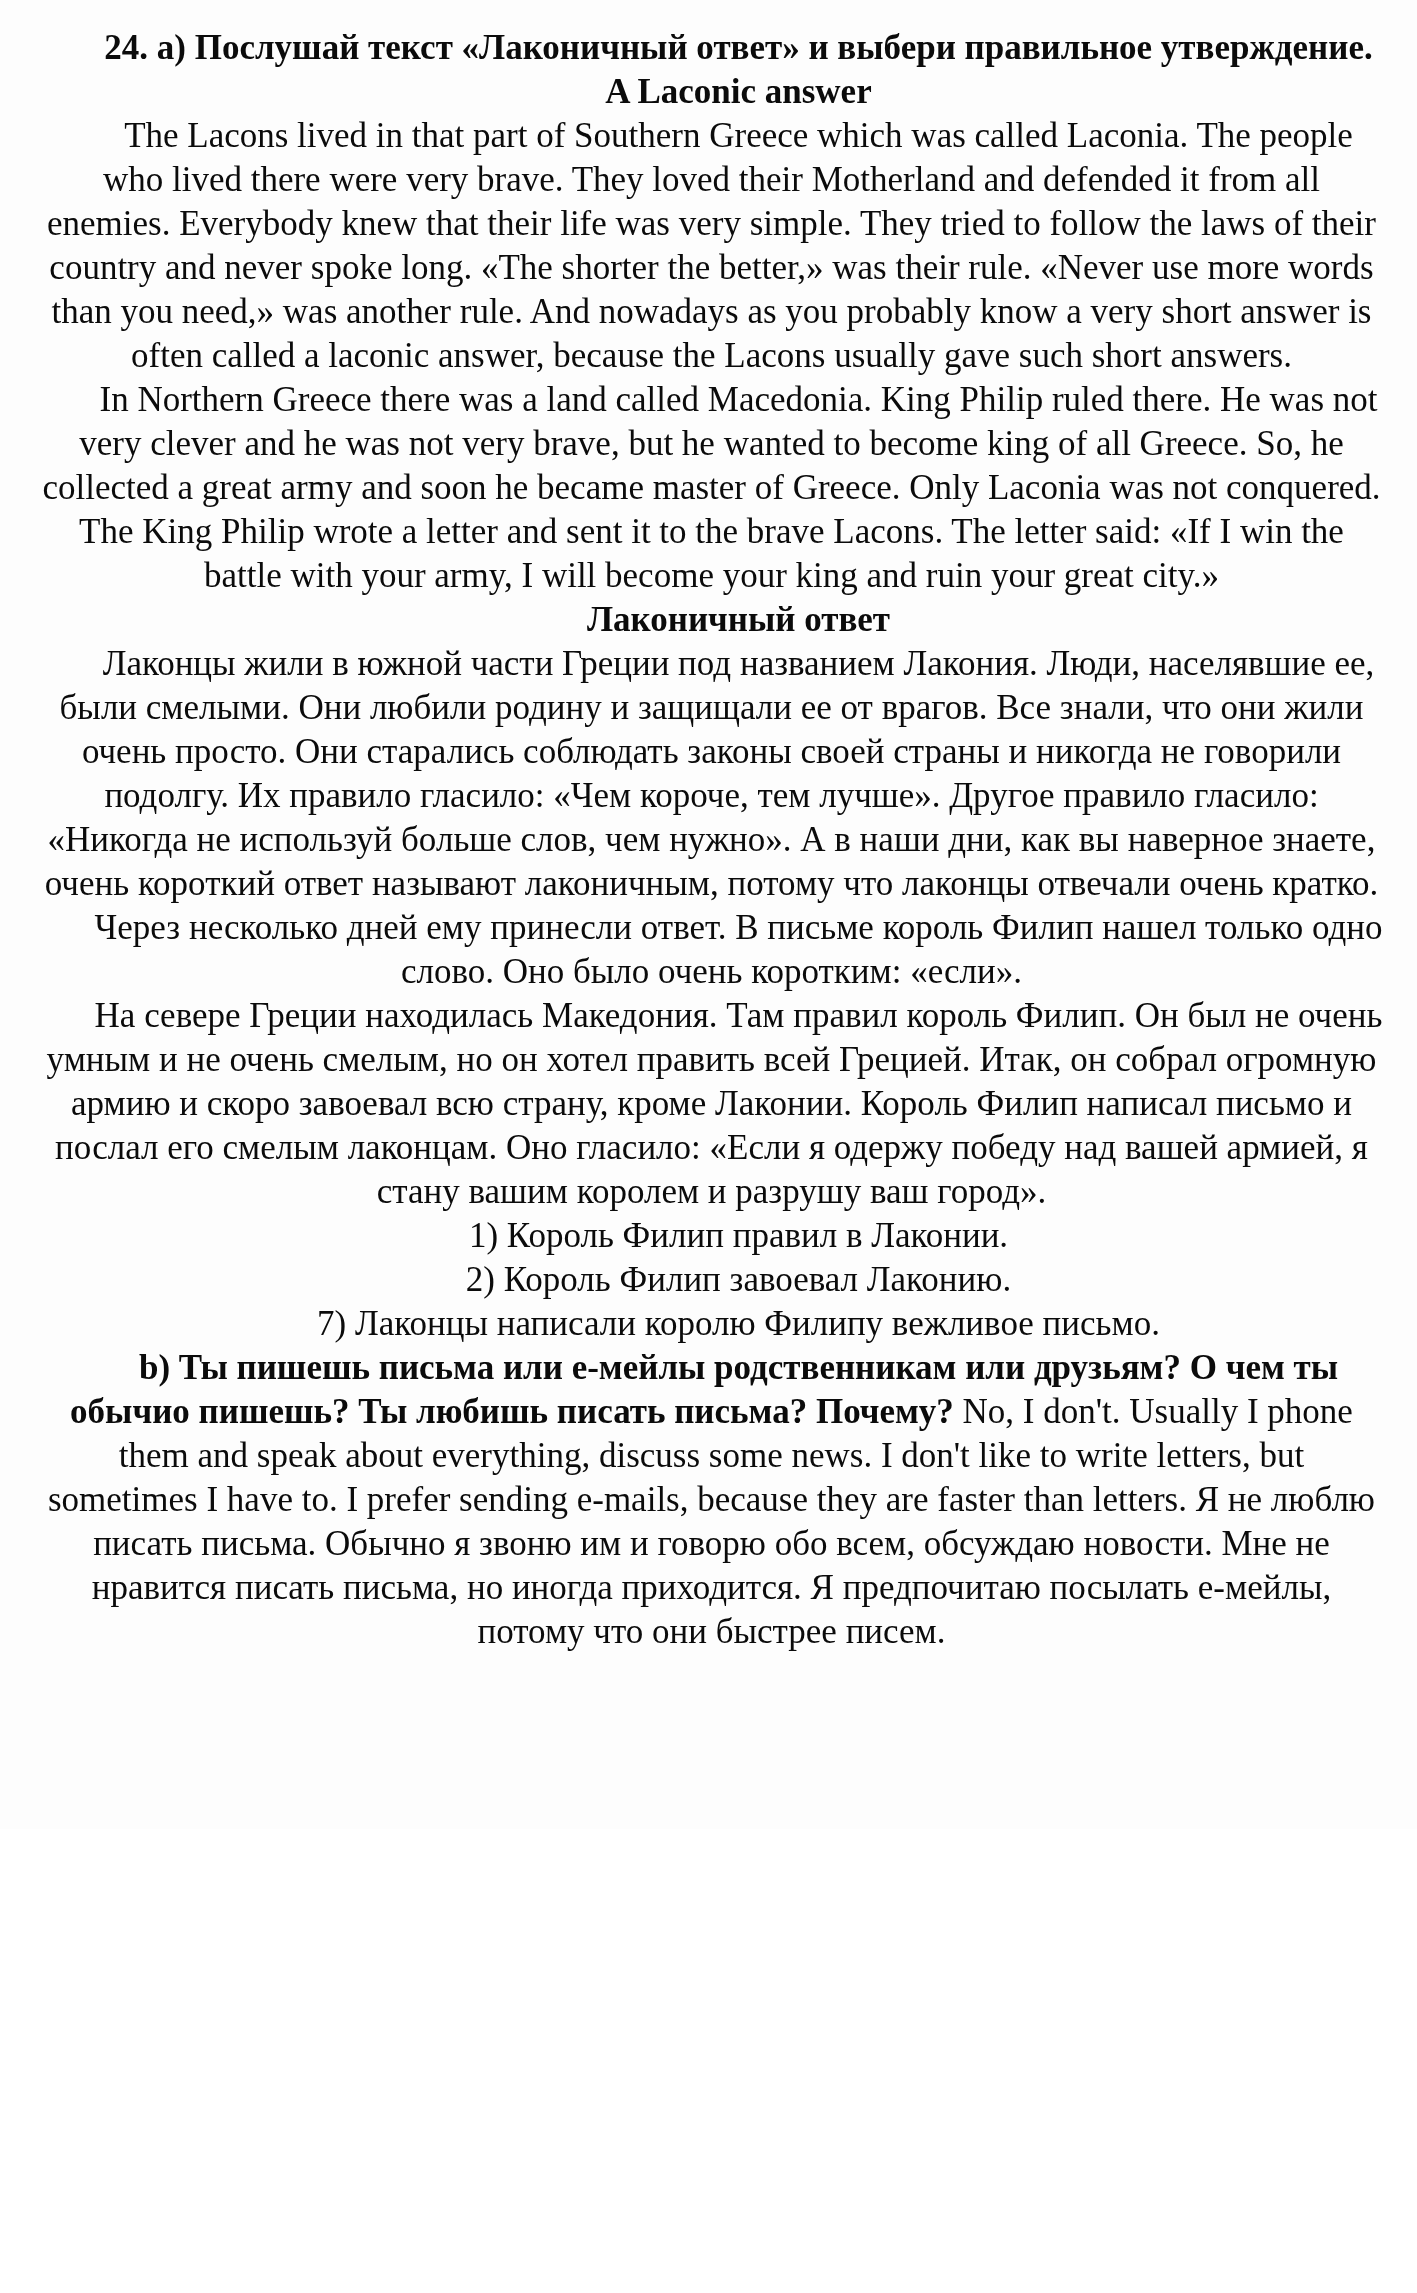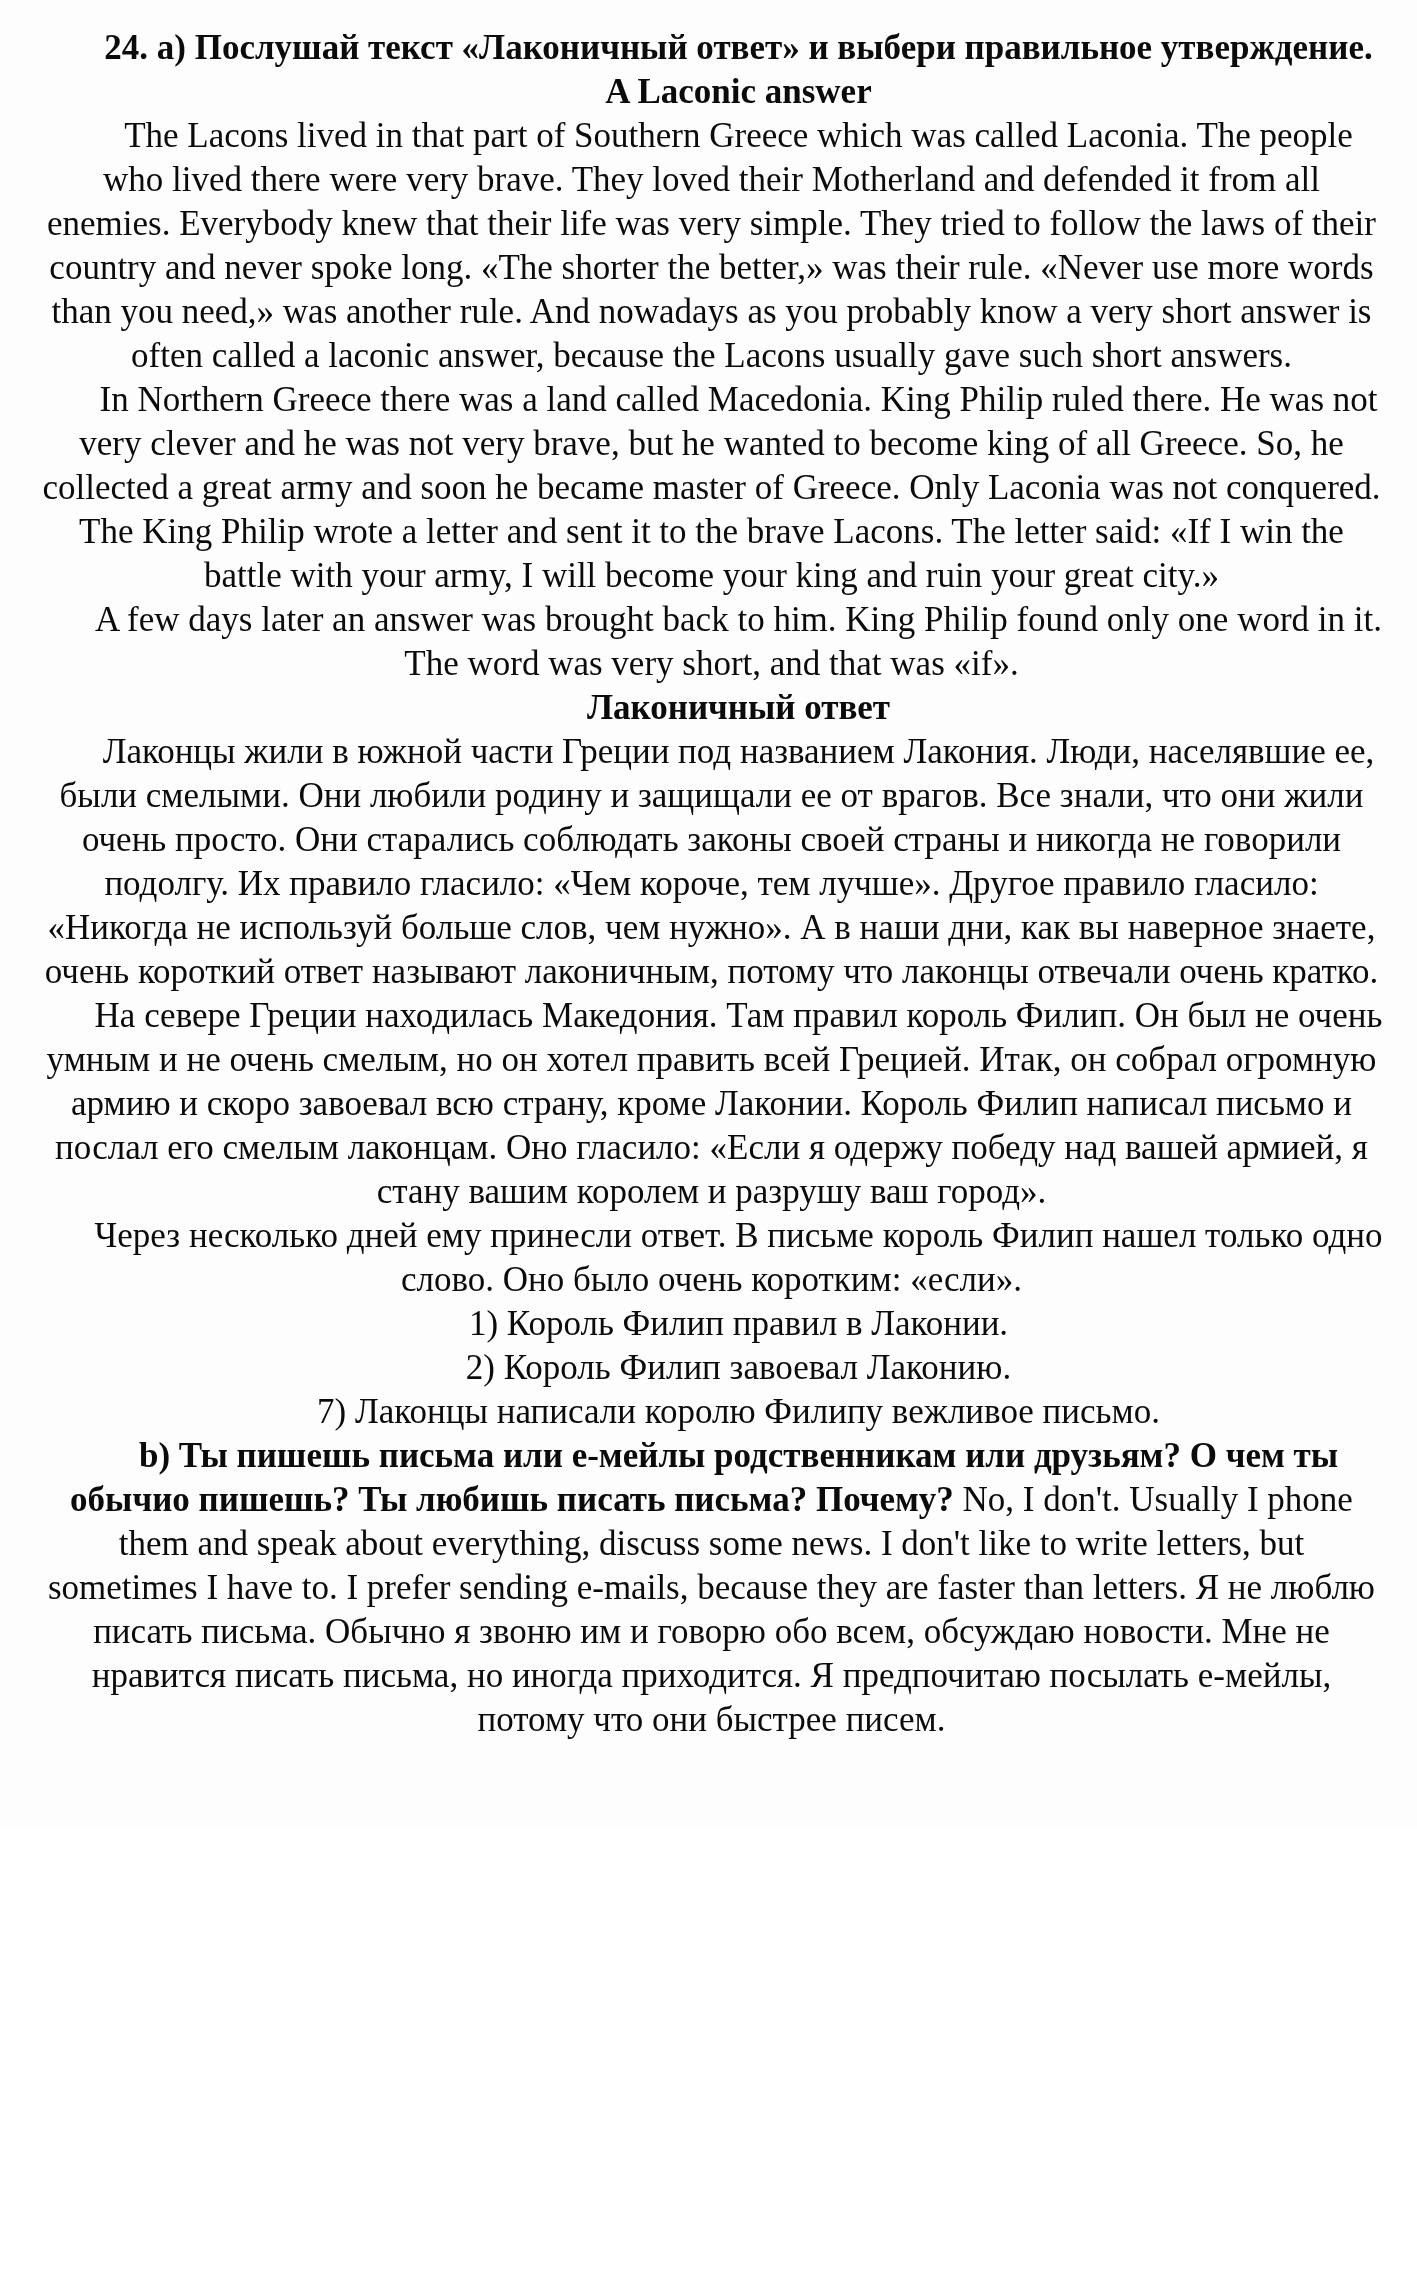--- a/index.html
+++ b/index.html
@@ -45,29 +45,28 @@
 <div class="page">
 
   <p class="bold">24. а) Послушай текст «Лаконичный ответ» и выбери правильное утверждение.</p>
 
   <p class="center-title">A Laconic answer</p>
 
   <p>The Lacons lived in that part of Southern Greece which was called Laconia. The people who lived there were very brave. They loved their Motherland and defended it from all enemies. Everybody knew that their life was very simple. They tried to follow the laws of their country and never spoke long. «The shorter the better,» was their rule. «Never use more words than you need,» was another rule. And nowadays as you probably know a very short answer is often called a laconic answer, because the Lacons usually gave such short answers.</p>
 
   <p>In Northern Greece there was a land called Macedonia. King Philip ruled there. He was not very clever and he was not very brave, but he wanted to become king of all Greece. So, he collected a great army and soon he became master of Greece. Only Laconia was not conquered. The King Philip wrote a letter and sent it to the brave Lacons. The letter said: «If I win the battle with your army, I will become your king and ruin your great city.»</p>
 
-  <p>A few days later an answer was brought back to him. King Philip found only one word in it. The word was very short, and that was «if».</p>
 
   <p class="center-title">Лаконичный ответ</p>
 
   <p>Лаконцы жили в южной части Греции под названием Лакония. Люди, населявшие ее, были смелыми. Они любили родину и защищали ее от врагов. Все знали, что они жили очень просто. Они старались соблюдать законы своей страны и никогда не говорили подолгу. Их правило гласило: «Чем короче, тем лучше». Другое правило гласило: «Никогда не используй больше слов, чем нужно». А в наши дни, как вы наверное знаете, очень короткий ответ называют лаконичным, потому что лаконцы отвечали очень кратко.</p>
 
+  <p>Через несколько дней ему принесли ответ. В письме король Филип нашел только одно слово. Оно было очень коротким: «если».</p>
+
   <p>На севере Греции находилась Македония. Там правил король Филип. Он был не очень умным и не очень смелым, но он хотел править всей Грецией. Итак, он собрал огромную армию и скоро завоевал всю страну, кроме Лаконии. Король Филип написал письмо и послал его смелым лаконцам. Оно гласило: «Если я одержу победу над вашей армией, я стану вашим королем и разрушу ваш город».</p>
-
-  <p>Через несколько дней ему принесли ответ. В письме король Филип нашел только одно слово. Оно было очень коротким: «если».</p>
 
   <p>1) Король Филип правил в Лаконии.</p>
 
   <p>2) Король Филип завоевал Лаконию.</p>
 
   <p>7) Лаконцы написали королю Филипу вежливое письмо.</p>
 
 
   <p><span class="bold">b) Ты пишешь письма или е-мейлы родственникам или друзьям? О чем ты обычио пишешь? Ты любишь писать письма? Почему? </span><span>No, I don't. Usually I phone them and speak about everything, discuss some news. I don't like to write letters, but sometimes I have to. I prefer sending e-mails, because they are faster than letters. Я не люблю писать письма. Обычно я звоню им и говорю обо всем, обсуждаю новости. Мне не нравится писать письма, но иногда приходится. Я предпочитаю посылать е-мейлы, потому что они быстрее писем.</span></p>
 

